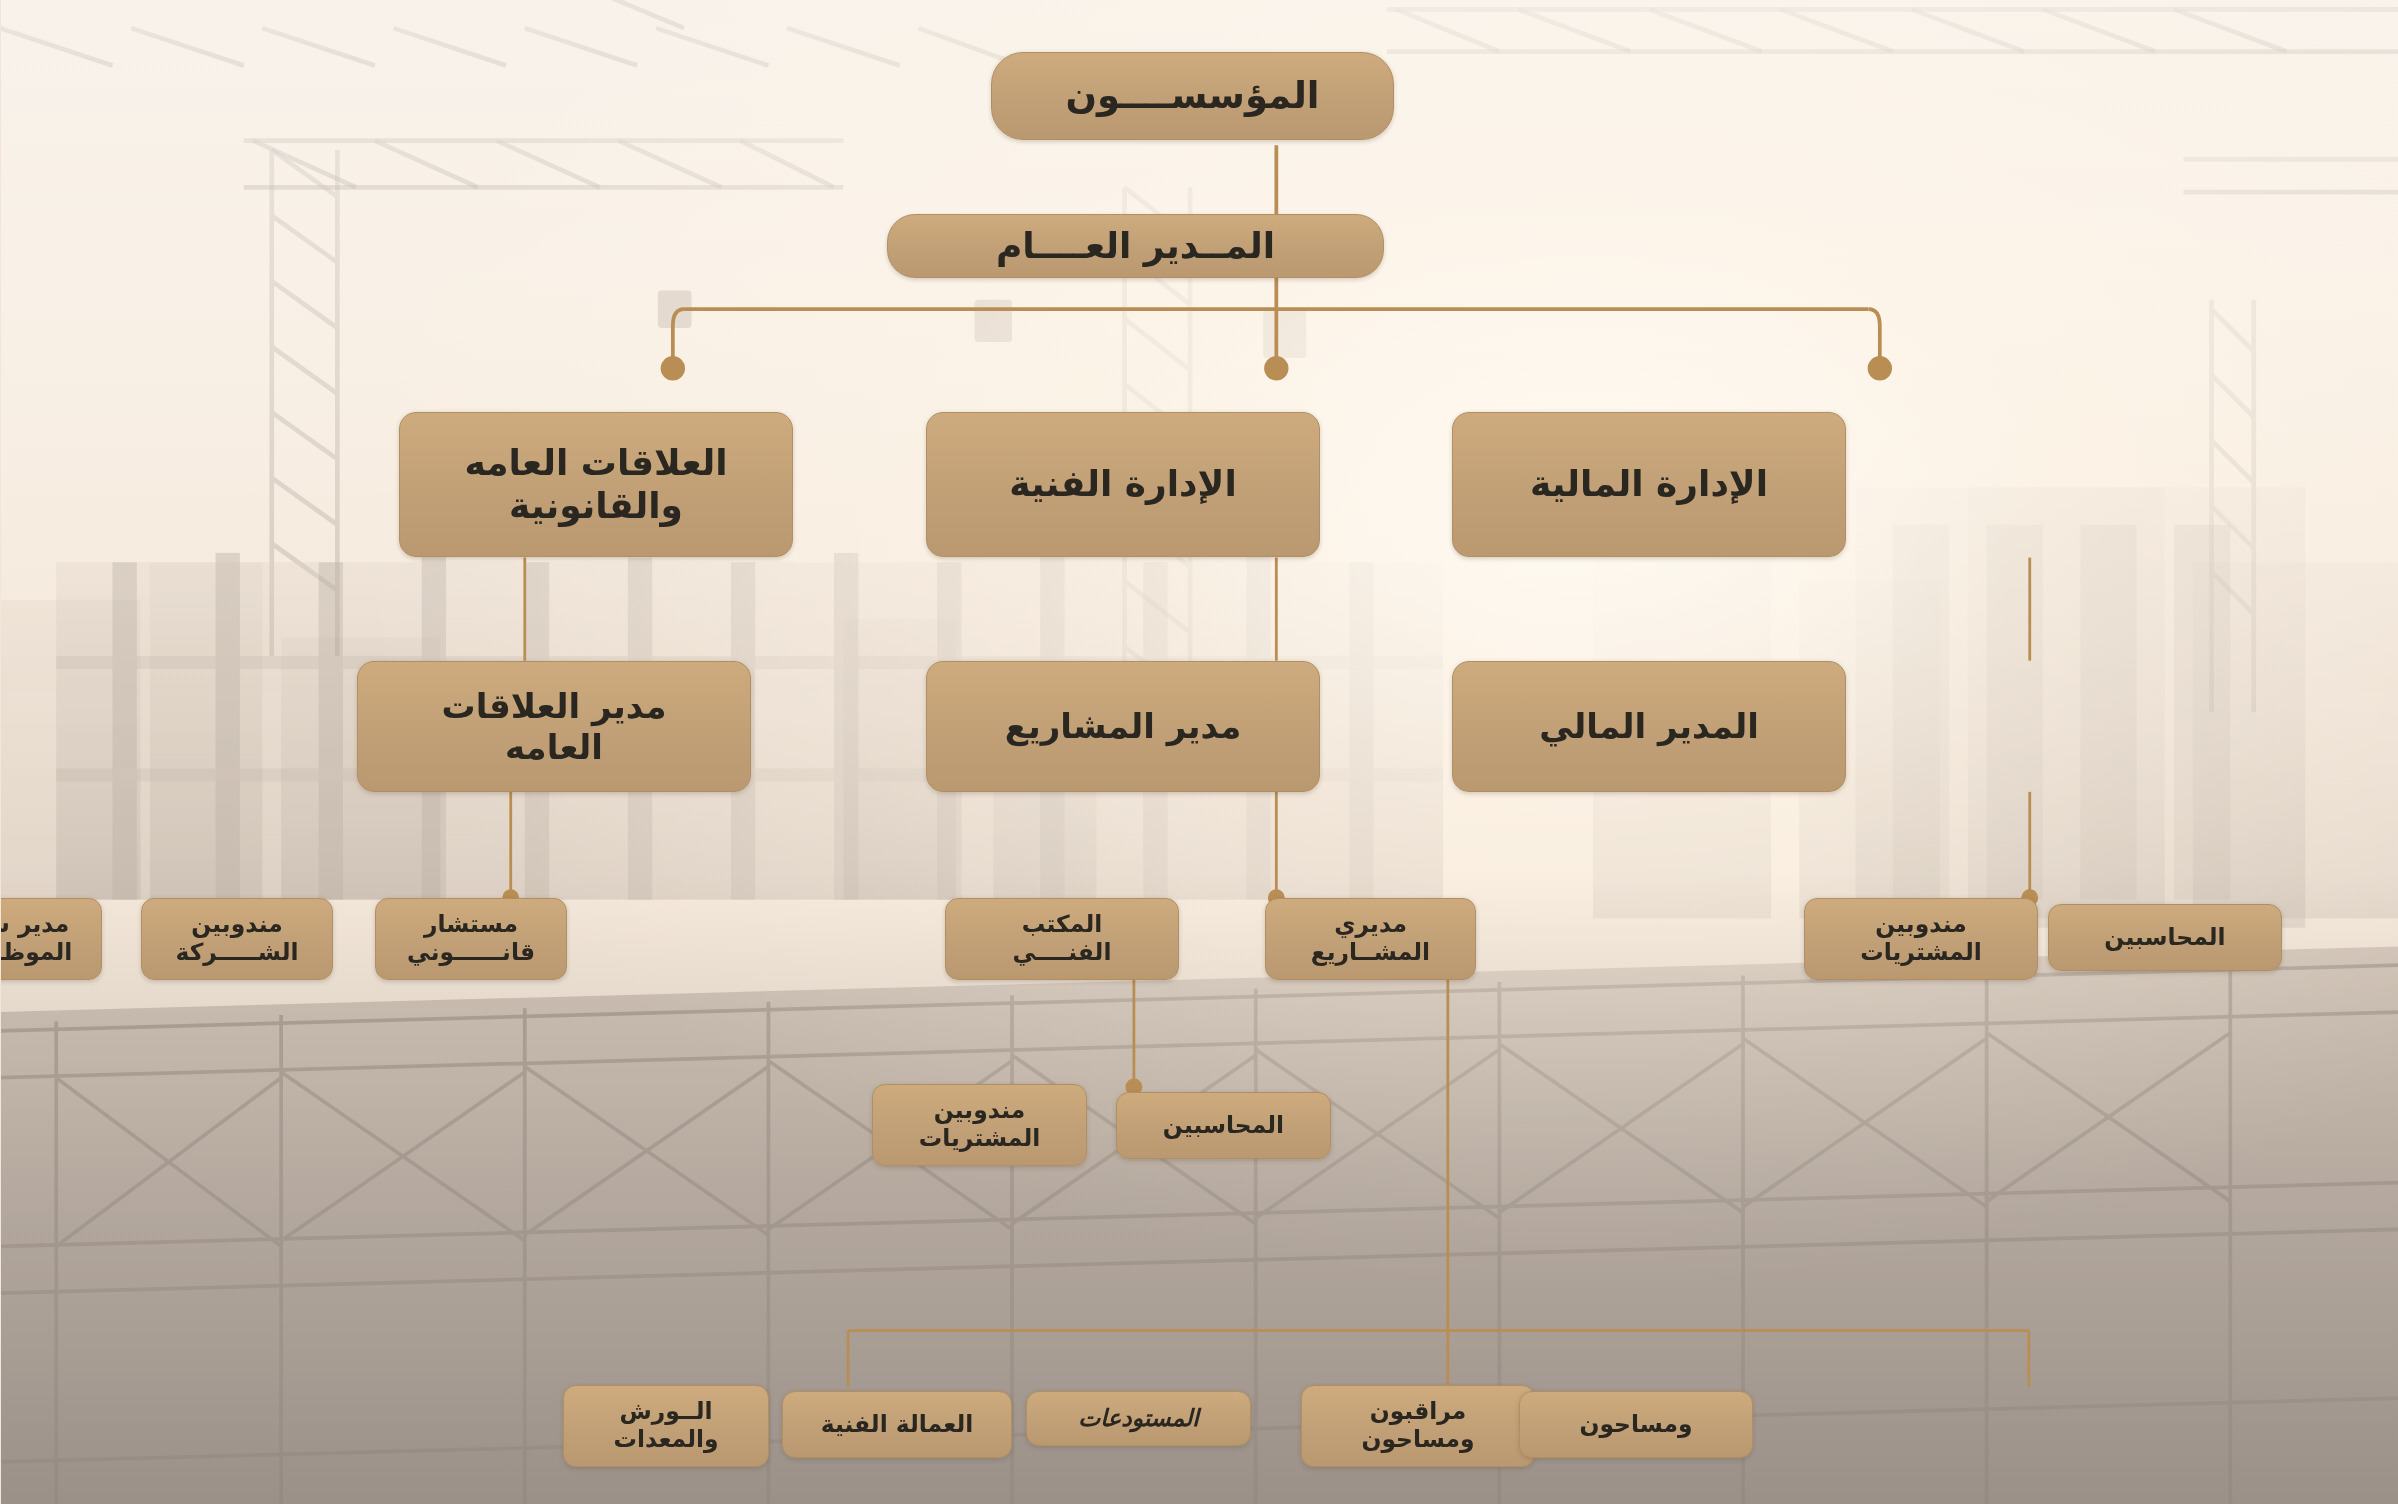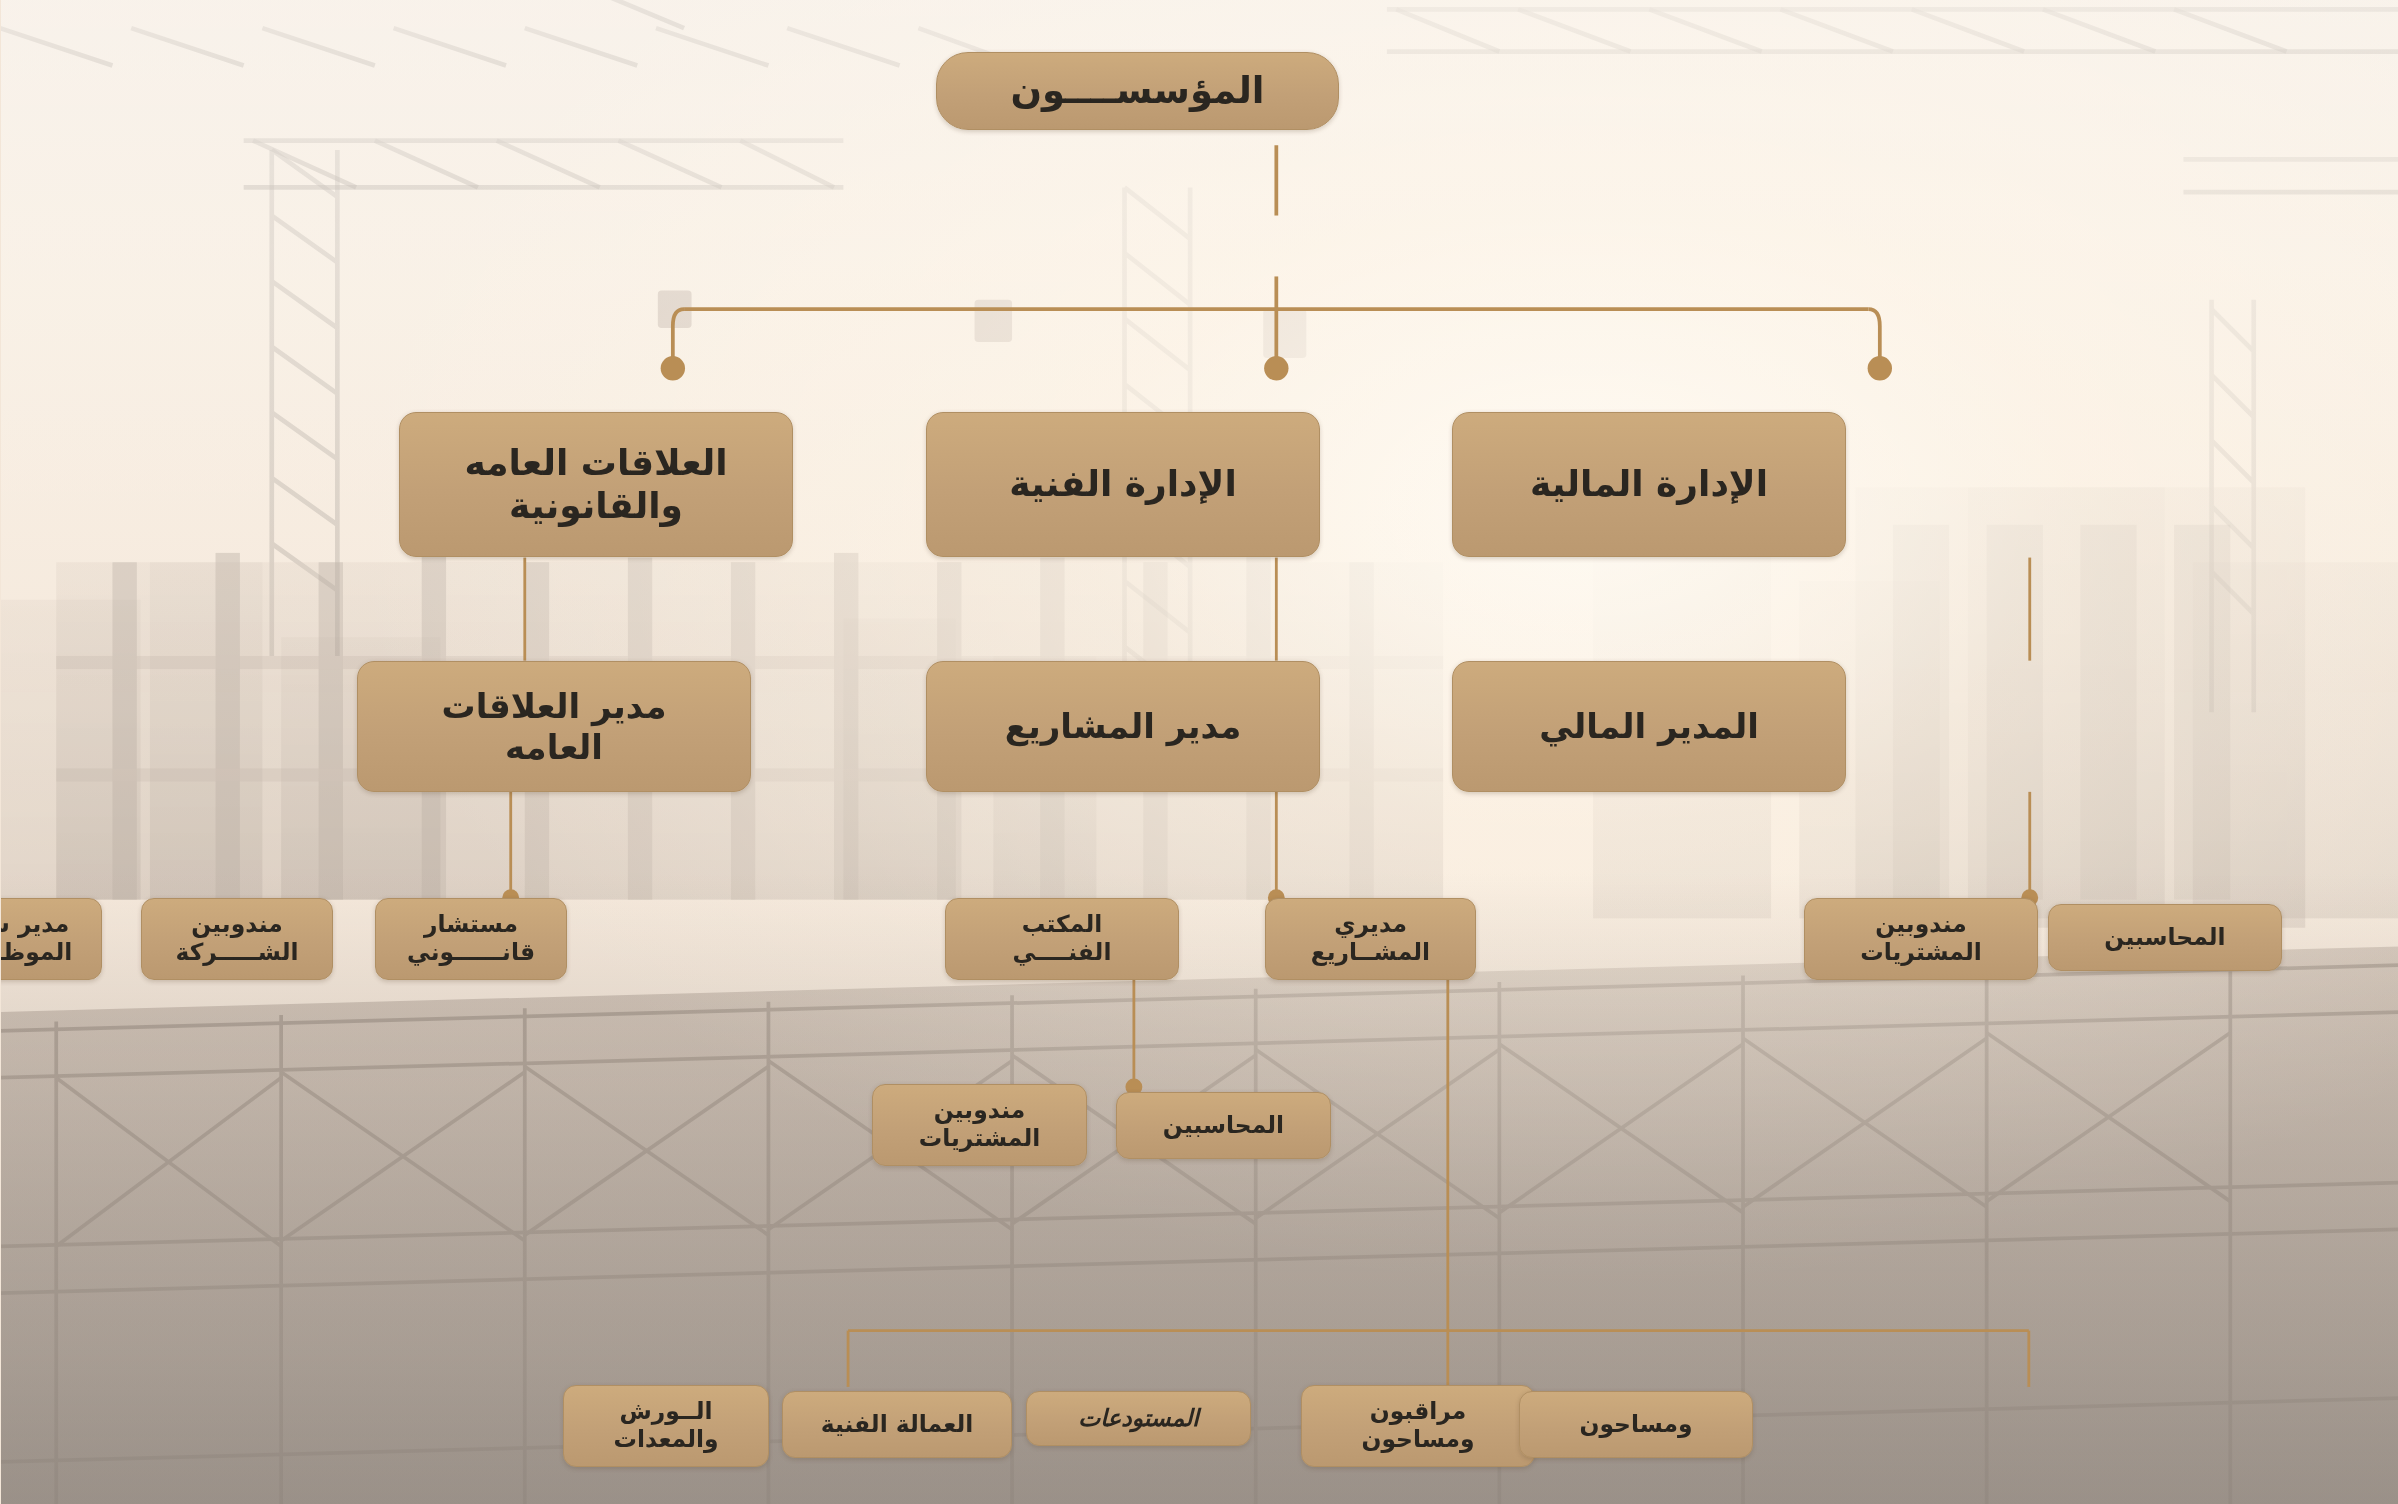--- a/index.html
+++ b/index.html
@@ -220,22 +220,23 @@
       <path d="M 1545 1045 L 1545 1420" stroke-width="3"></path>
       <path d="M 905 1420 L 2165 1420" stroke-width="3"></path>
       <path d="M 905 1420 L 905 1480" stroke-width="3"></path>
       <path d="M 2165 1420 L 2165 1480" stroke-width="3"></path>
       <path d="M 1545 1420 L 1545 1480" stroke-width="3"></path>
     </g>
   </svg>
 
   <div class="chart">
 
-    <div class="node lvl1" style="right:1060px;top:52px;width:403px;height:78px;">المؤسســــون</div>
-
+    <div class="node lvl1" style="right:1005px;top:52px;width:403px;height:88px;">المؤسســــون</div>
+
+    <div class="node lvl2" style="right:1015px;top:214px;width:497px;height:64px;">المــدير العــــام</div>
 
     <div class="node lvl3" style="right:1606px;top:412px;width:394px;height:145px;">العلاقات العامه
 والقانونية</div>
 
     <div class="node lvl3" style="right:1079px;top:412px;width:394px;height:145px;">الإدارة الفنية</div>
 
     <div class="node lvl3" style="right:553px;top:412px;width:394px;height:145px;">الإدارة المالية</div>
 
     <div class="node lvl4" style="right:1648px;top:661px;width:394px;height:131px;">مدير العلاقات
 العامه</div>

